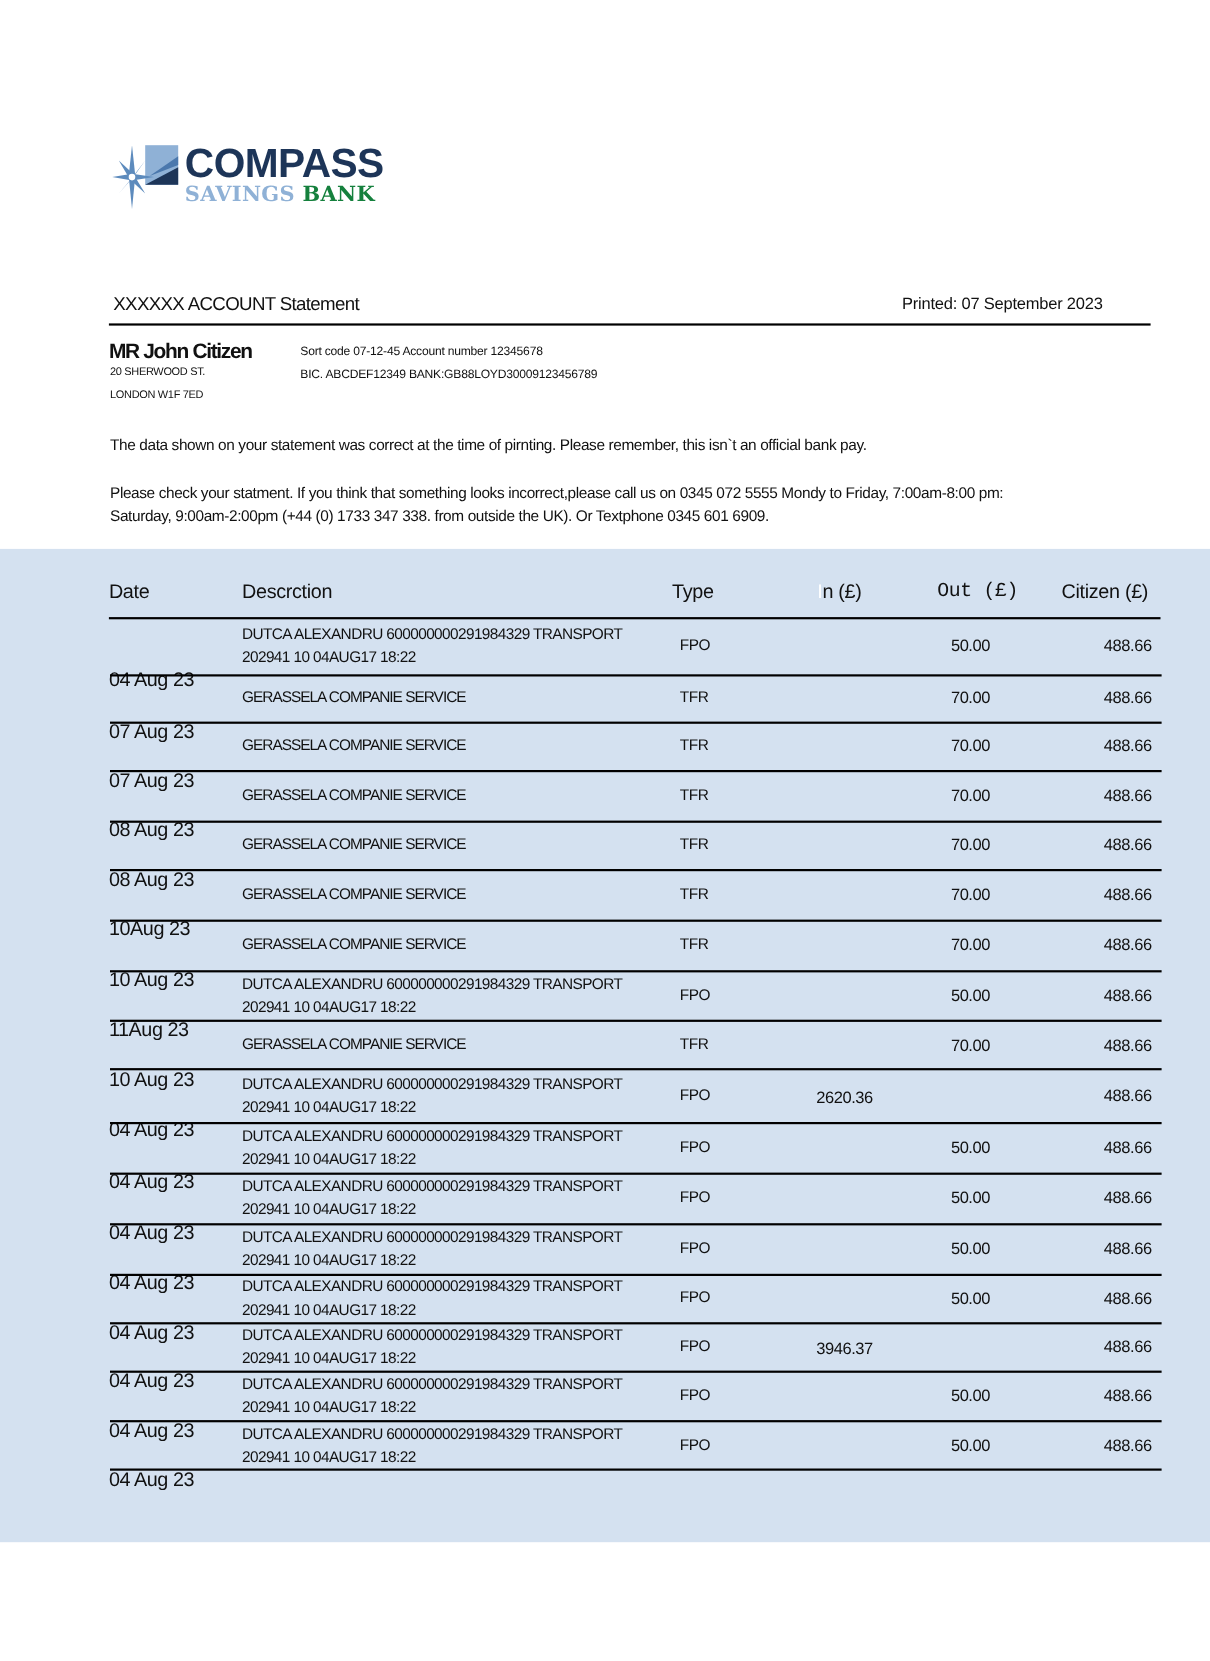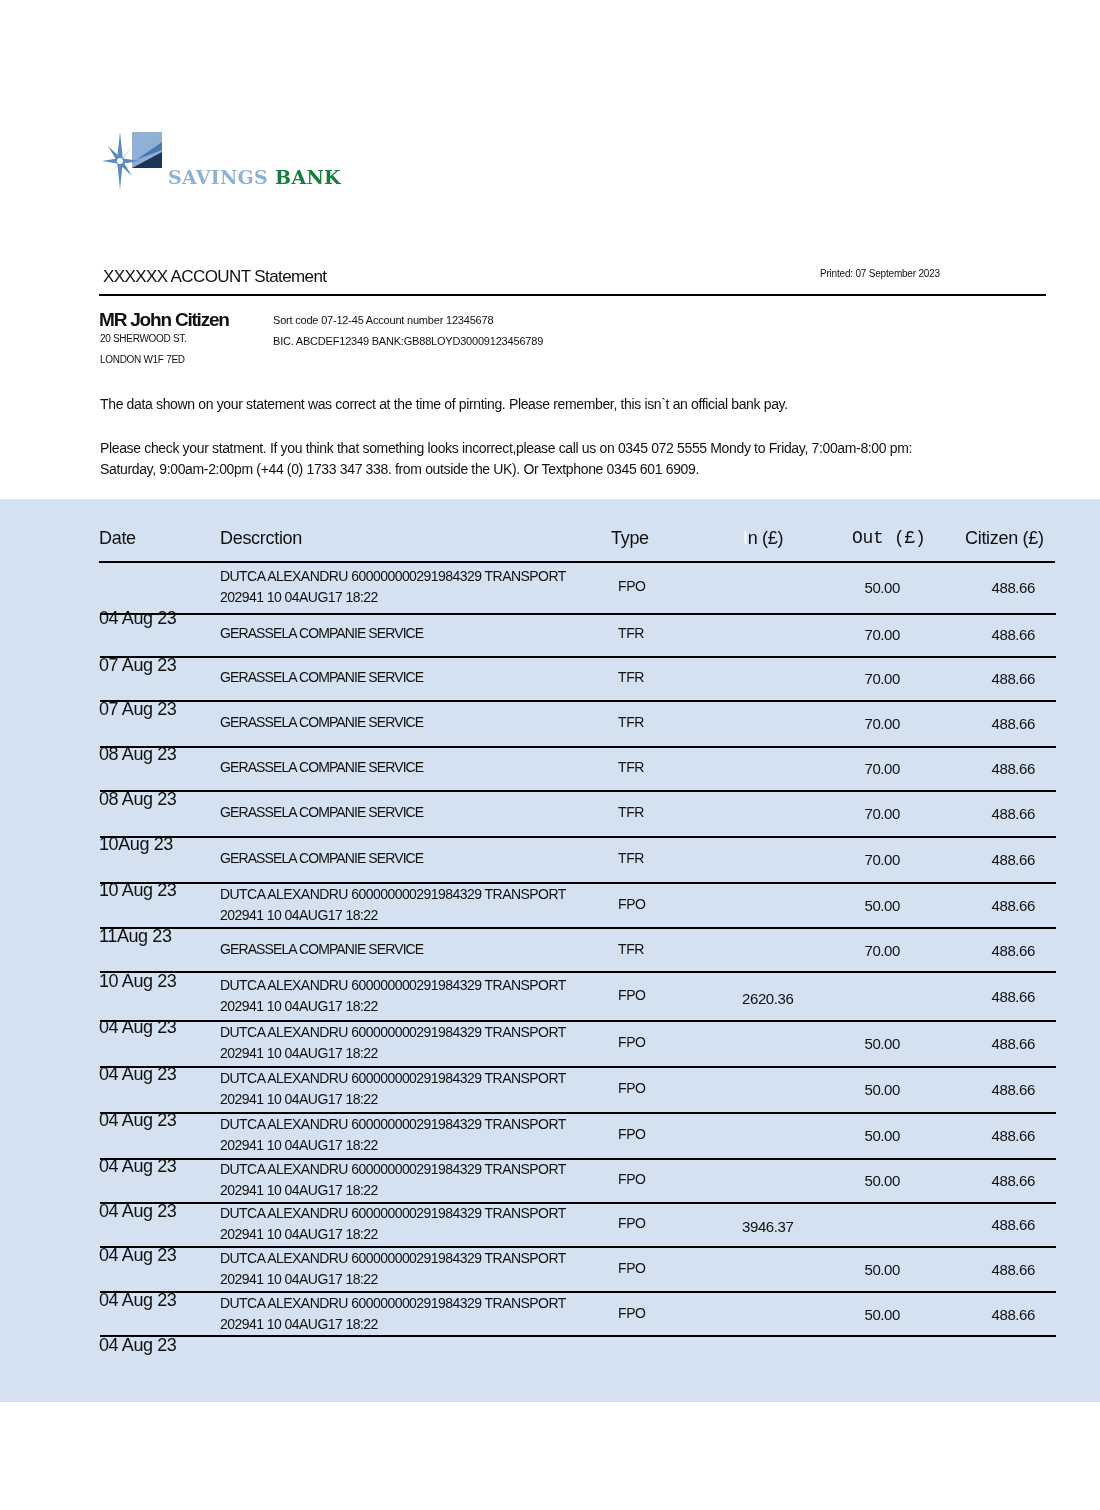--- a/index.html
+++ b/index.html
@@ -18,21 +18,21 @@
       position: absolute; left: 66px; top: 36px;
       font-family: "DejaVu Serif", serif; font-weight: bold;
       font-size: 19px; line-height: 22px; letter-spacing: 0.3px;
     }
     .logo .savings { color: #8fb1d6; }
     .logo .bank { color: #15803d; }
 
     .stmt-title {
       position: absolute; left: 103px; top: 267px; font-size: 17px; letter-spacing: -0.6px;
     }
-    .printed { position: absolute; left: 820px; top: 268px; font-size: 10px; letter-spacing: -0.2px; }
+    .printed { position: absolute; left: 820px; top: 268px; font-size: 15px; letter-spacing: -0.2px; }
     .rule-top { position: absolute; left: 99px; top: 294px; width: 947px; height: 2px; background: #000; }
 
     .cust-name { position: absolute; left: 99px; top: 309px; font-size: 19px; font-weight: bold; letter-spacing: -1.2px; }
     .addr1 { position: absolute; left: 100px; top: 333px; font-size: 10px; letter-spacing: -0.3px; }
     .addr2 { position: absolute; left: 100px; top: 354px; font-size: 10px; letter-spacing: -0.3px; }
     .acct1 { position: absolute; left: 273px; top: 314px; font-size: 11px; letter-spacing: -0.2px; }
     .acct2 { position: absolute; left: 273px; top: 335px; font-size: 11px; letter-spacing: -0.2px; }
 
     .notice1 { position: absolute; left: 100px; top: 396px; font-size: 14px; letter-spacing: -0.35px; }
     .notice2 {
@@ -53,38 +53,39 @@
     .head-rule { position: absolute; left: 99px; top: 561px; width: 956px; height: 2px; background: #000; }
 
     .row { position: absolute; left: 0; width: 1100px; }
     .row .rule { position: absolute; left: 100px; width: 956px; height: 2px; background: #000; }
     .row .c-date { position: absolute; left: 99px; font-size: 18px; letter-spacing: -0.4px; margin-top: 34px; }
     .row .c-desc { position: absolute; left: 220px; font-size: 14px; line-height: 21px; letter-spacing: -0.55px; white-space: nowrap; }
     .row .c-desc.single { font-size: 14px; letter-spacing: -0.9px; }
     .row .c-type { position: absolute; left: 618px; font-size: 14px; letter-spacing: -0.4px; }
     .row .c-in { position: absolute; left: 742px; font-size: 15px; letter-spacing: -0.4px; }
     .row .c-out { position: absolute; right: 200px; font-size: 15px; letter-spacing: -0.4px; text-align: right; }
-    .row .c-bal { position: absolute; right: 65px; font-size: 15px; letter-spacing: -0.4px; text-align: left; }
+    .row .c-bal { position: absolute; right: 53px; font-size: 15px; letter-spacing: -0.4px; text-align: left; }
   </style>
 </head>
 <body>
 
 <div class="logo">
   <svg class="mark" width="62" height="64" viewBox="0 0 62 64">
     <rect x="30" y="2" width="30" height="36" fill="#8fb1d6"></rect>
     <path d="M30 38 L60 22 L60 38 Z" fill="#1d3558"></path>
     <path d="M34 30 L60 12 L60 20 Z" fill="#4b78ad"></path>
     <g fill="#5d8bbd">
       <polygon points="18,2 21,30 18,60 15,30"></polygon>
       <polygon points="0,31 18,28 38,31 18,34"></polygon>
       <polygon points="6,16 19,28 30,46 16,33"></polygon>
       <polygon points="30,16 20,30 6,46 17,33"></polygon>
     </g>
     <circle cx="18" cy="31" r="3" fill="#ffffff"></circle>
   </svg>
+  <div class="word1">COMPASS</div>
   <div class="word2">
     <span class="savings">SAVINGS</span>
     <span class="bank">BANK</span>
   </div>
 </div>
 
 <div class="stmt-title">XXXXXX ACCOUNT Statement</div>
 <div class="printed">Printed: 07 September 2023</div>
 <div class="rule-top"></div>
 

